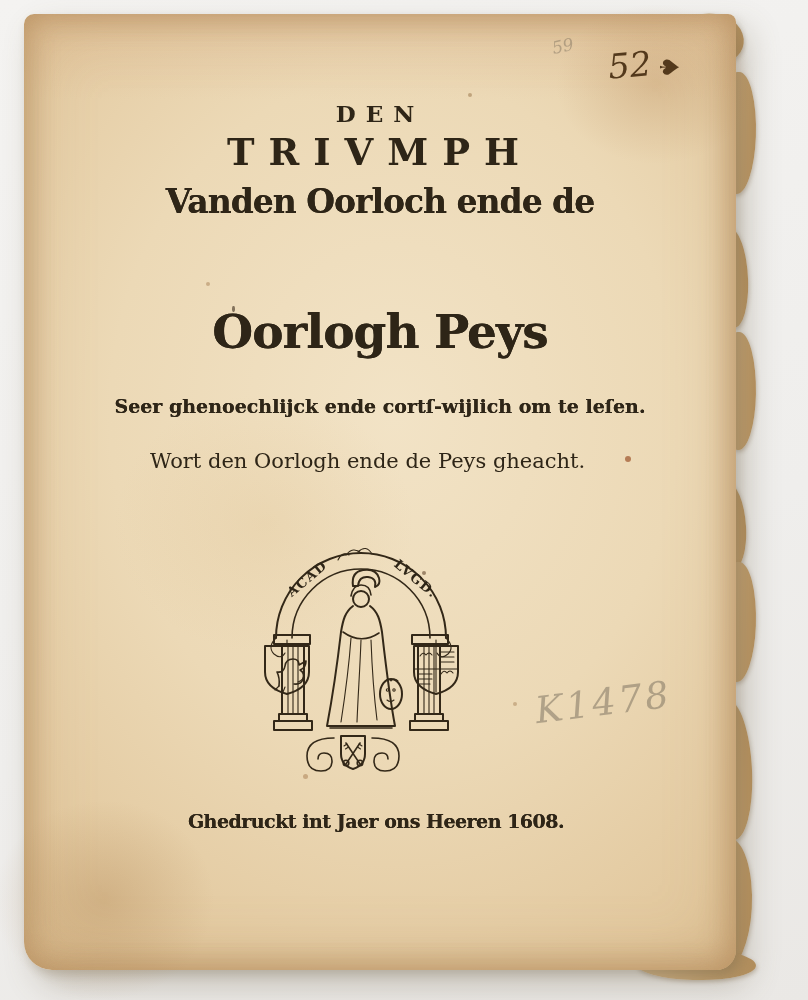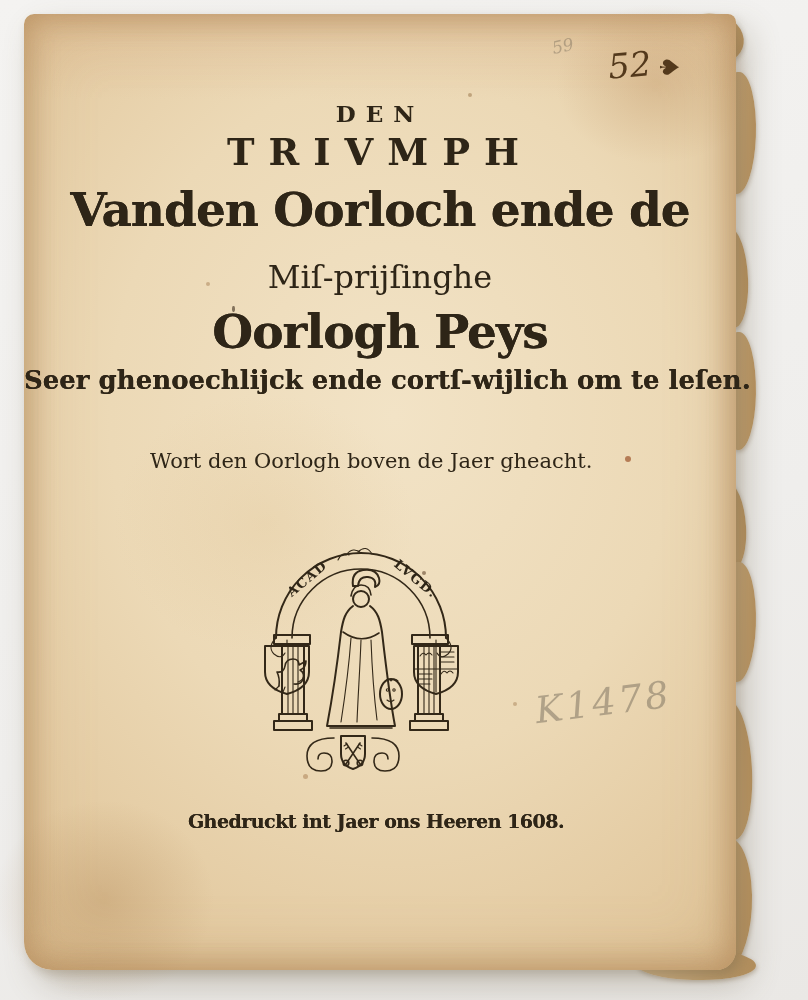--- a/index.html
+++ b/index.html
@@ -49,24 +49,24 @@
   .sp3{left:182px; top:268px; width:4px; height:4px; background:rgba(150,105,60,.4);}
   .sp4{left:398px; top:557px; width:4px; height:4px; background:rgba(90,60,35,.55);}
   .sp5{left:279px; top:760px; width:5px; height:5px; background:rgba(150,100,55,.4);}
   .sp6{left:489px; top:688px; width:4px; height:4px; background:rgba(140,95,50,.35);}
   .sp7{left:208px; top:292px; width:3px; height:6px; background:rgba(60,45,28,.6); border-radius:40%;}
 
   .tline{position:absolute; left:0; right:0; text-align:center; white-space:nowrap;}
   .head-line   {top:86px;  font-size:23px; letter-spacing:10px; font-weight:600;}
   .main-title  {top:116px; font-size:37px; letter-spacing:14px; font-weight:600;}
   .blackletter {font-weight:700; text-shadow:0 0 .6px currentColor; letter-spacing:-1px;}
-  .war-line    {top:168px; font-size:47px;}
+  .war-line    {top:168px; font-size:33px;}
   .mid-line    {top:244px; font-size:32px; letter-spacing:0;}
   .peace-line  {top:290px; font-size:47px;}
-  .motto-line  {top:351px; font-size:26px; letter-spacing:0;}
+  .motto-line  {top:381px; font-size:19px; letter-spacing:0;}
   .verse{position:absolute; left:126px; top:434px; font-size:21px; line-height:27px; white-space:nowrap;}
   .imprint-line{top:796px; right:56px; font-size:19px; letter-spacing:-0.5px;margin-left:48px;}
 
   .device{position:absolute; left:222px; top:528px; width:230px; height:240px;}
   .device path,.device rect,.device circle,.device ellipse,.device line{
     stroke:#332818; fill:none; stroke-width:2; stroke-linecap:round; stroke-linejoin:round;}
   .device text{font-family:"DejaVu Serif",serif; font-weight:700; fill:#2e2517;
     font-size:13px; letter-spacing:1.5px; stroke:none;}
   .thin{stroke-width:1.1 !important;}
   .med{stroke-width:1.6 !important;}
@@ -110,28 +110,27 @@
     <div class="pencil-faint">59</div>
 
     <div class="hand-ink"><span>52</span><span class="mark">♠</span></div>
 
     <div class="tline head-line">DEN</div>
 
     <div class="tline main-title">TRIVMPH</div>
 
     <div class="tline blackletter war-line">Vanden Oorloch ende de</div>
 
-    <div class="tline mid-line">Miſ-prijſinghe</div>
 
     <div class="tline blackletter peace-line">Oorlogh Peys</div>
 
     <div class="tline blackletter motto-line">Seer ghenoechlijck ende cortſ-wijlich om te leſen.</div>
 
     <div class="verse">
-      <div>Wort den Oorlogh boven de Jaer gheacht.</div>
+      <div>Wort den Oorlogh ende de Peys gheacht.</div>
     </div>
 
     <div class="device">
       <svg viewBox="0 0 230 240" width="230" height="240">
 
         <g>
           <path d="M30,96 A85,85 0 0 1 200,96"></path>
           <path d="M46,96 A69,69 0 0 1 184,96" class="med"></path>
           <path class="thin" d="M30,96 q-9,9 -2,16 q7,6 11,-1"></path>
           <path class="thin" d="M200,96 q9,9 2,16 q-7,6 -11,-1"></path>

